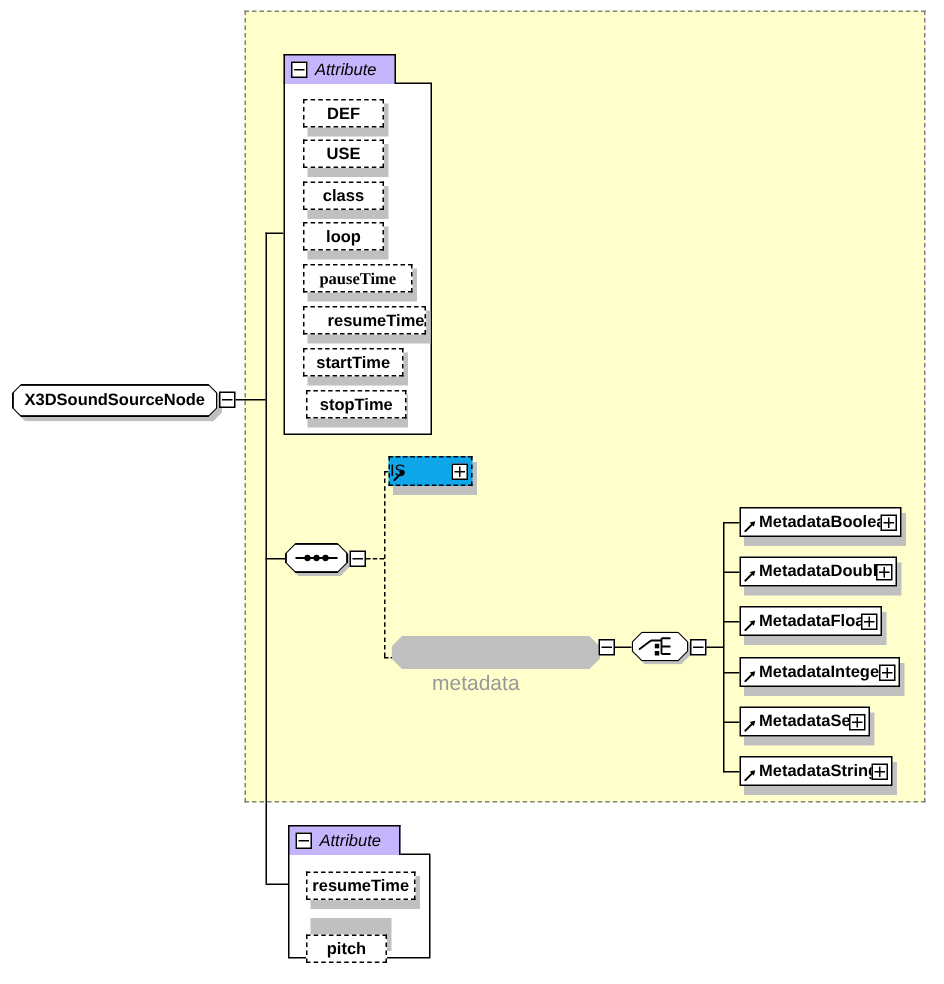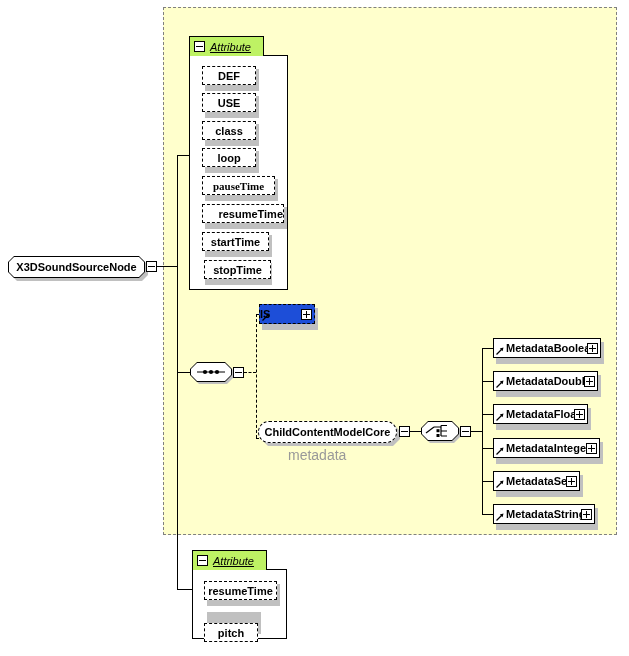--- a/index.html
+++ b/index.html
@@ -27,28 +27,27 @@
 
   
   .attr-panel{
     position:absolute;
     background:#ffffff;
     border:1px solid #000000;
     box-sizing:border-box;
   }
   .attr-tab{
     position:absolute;
-    background:#bef264;
+    background:#c4b5fd;
     border:1px solid #000000;
     border-bottom:none;
     box-sizing:border-box;
     height:20px;
     display:flex;align-items:center;
     padding-left:4px;
-    text-decoration:underline;
   }
   .attr-tab .minus{
     width:11px;height:11px;border:1px solid #000;
     box-sizing:border-box;background:#fff;
     position:relative;margin-right:5px;flex:0 0 auto;
   }
   .attr-tab .minus:before{
     content:"";position:absolute;left:1px;right:1px;top:4px;
     height:1px;background:#000;
   }
@@ -127,24 +126,24 @@
     font-size:11px;font-weight:bold;color:#000;white-space:nowrap;
   }
   .ebox .elbl{padding-left:12px;}
   .ref-arrow{
     position:absolute;left:2px;bottom:2px;width:8px;height:8px;
     pointer-events:none;
   }
 
   
   .dbox{
-    position:absolute;background:#1d4ed8;border:1px dashed #000;
+    position:absolute;background:#0ea5e9;border:1px dashed #000;
     box-sizing:border-box;height:20px;
     display:flex;align-items:center;
-    font-size:11px;font-weight:bold;color:#000;white-space:nowrap;
+    font-size:11px;font-weight:normal;color:#000;white-space:nowrap;
   }
 
   
   .ln-h{position:absolute;height:1px;background:#000;}
   .ln-v{position:absolute;width:1px;background:#000;}
   .dln-h{position:absolute;height:0;border-top:1px dashed #000;}
   .dln-v{position:absolute;width:0;border-left:1px dashed #000;}
 
   
   .comp-shadow{
@@ -256,23 +255,20 @@
   <div class="dbox" style="left:259px;top:304px;width:56px;">
     <svg class="ref-arrow" viewBox="0 0 8 8">
       <line x1="0.5" y1="7.5" x2="6.5" y2="1.5" stroke="#000" stroke-width="1.2"></line>
       <polygon points="7.5,0.5 3.8,1.4 6.6,4.2" fill="#000"></polygon>
     </svg>
     <span class="elbl">IS</span>
     <span class="expander plus" style="left:41px;top:4px;"></span>
   </div>
 
   <div class="doct-shadow" style="left:261px;top:424px;width:139px;height:22px;"></div>
-  <div class="doct" style="left:258px;top:421px;width:139px;height:22px;">
-      <span>ChildContentModelCore</span>
-    </div>
   <div class="expander" style="left:399px;top:426px;"></div>
   <div class="caption" style="left:288px;top:447px;">metadata</div>
 
   <div class="ln-h" style="left:410px;top:431px;width:11px;"></div>
 
   <div class="comp-shadow" style="left:423px;top:423px;width:38px;height:20px;"></div>
   <div class="comp-border" style="left:421px;top:421px;width:38px;height:20px;"></div>
   <div class="comp-fill" style="left:422px;top:422px;width:36px;height:18px;">
     <svg width="36" height="18" viewBox="0 0 36 18">
       <line x1="4" y1="11" x2="12" y2="5" stroke="#000" stroke-width="1.2"></line>

